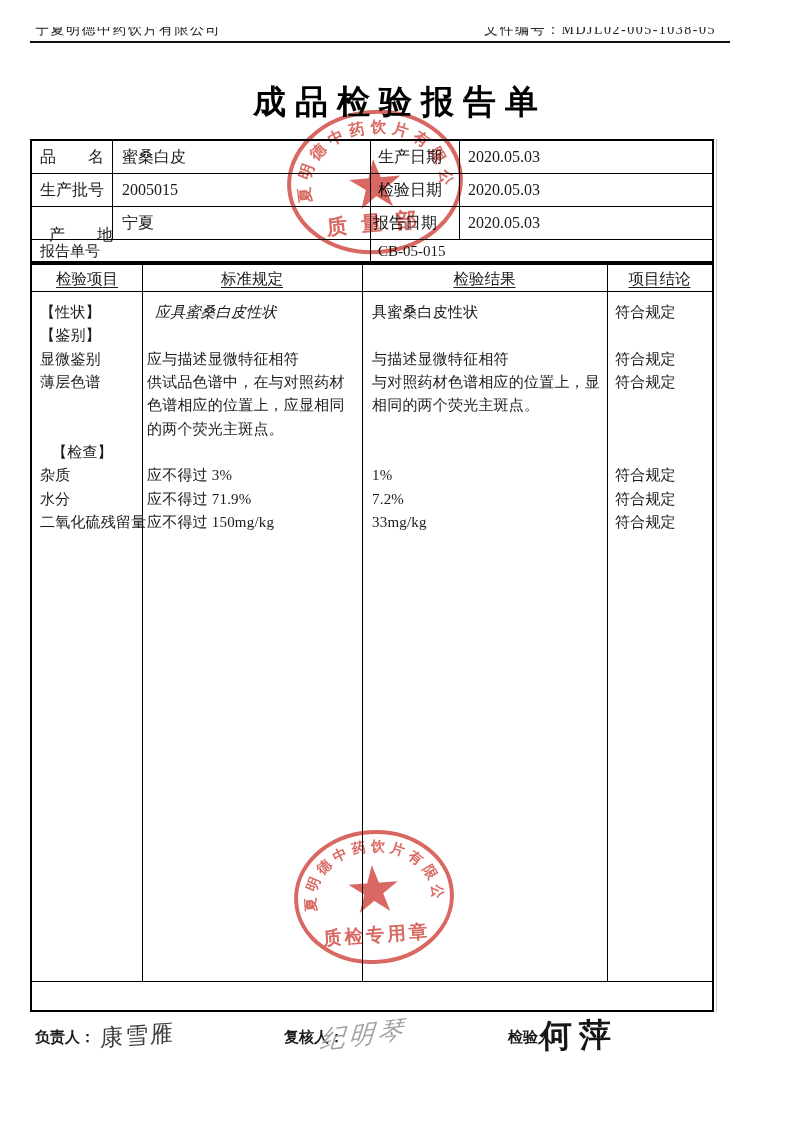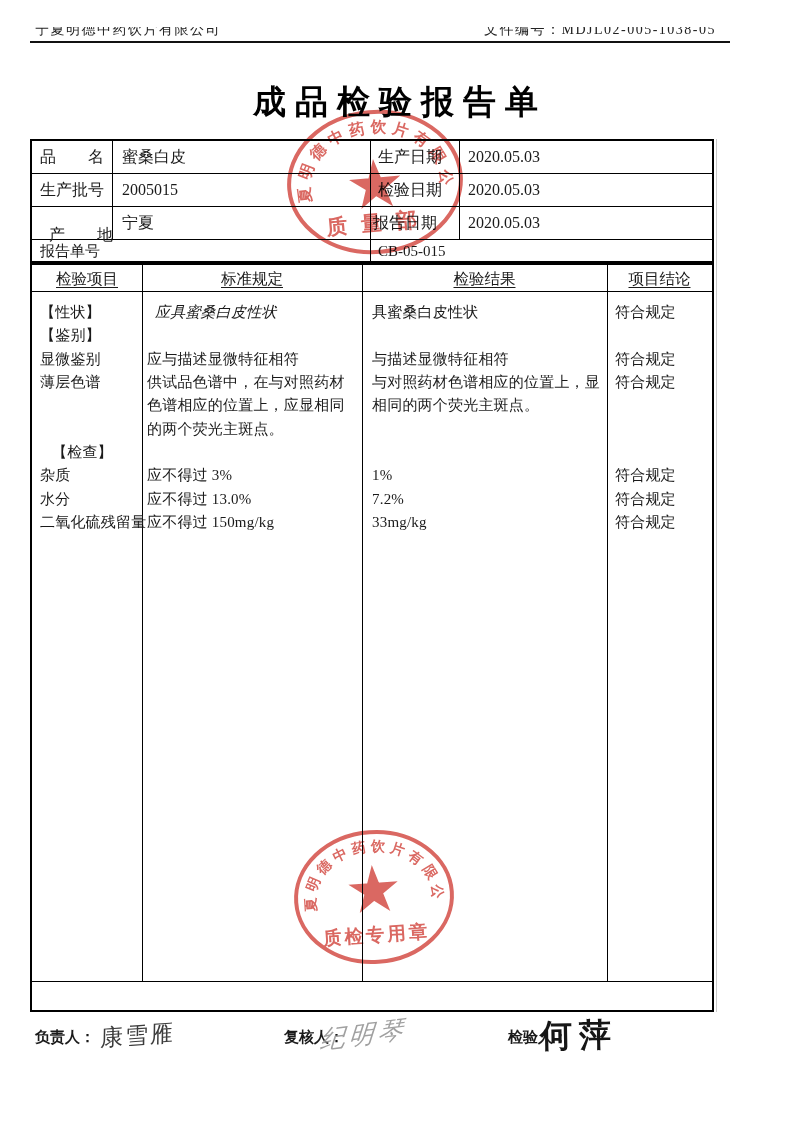--- a/index.html
+++ b/index.html
@@ -120,21 +120,21 @@
       <div class="bcell" style="left:20px; width:110px;">【检查】</div>
     </div>
     <div class="body-row" style="top:199px;">
       <div class="bcell" style="left:8px;  width:100px;">杂质</div>
       <div class="bcell" style="left:115px;width:212px;">应不得过 3%</div>
       <div class="bcell" style="left:340px;width:242px;">1%</div>
       <div class="bcell" style="left:583px;width:95px;">符合规定</div>
     </div>
     <div class="body-row" style="top:223px;">
       <div class="bcell" style="left:8px;  width:100px;">水分</div>
-      <div class="bcell" style="left:115px;width:212px;">应不得过 13.0%</div>
+      <div class="bcell" style="left:115px;width:212px;">应不得过 71.9%</div>
       <div class="bcell" style="left:340px;width:242px;">7.2%</div>
       <div class="bcell" style="left:583px;width:95px;">符合规定</div>
     </div>
     <div class="body-row" style="top:246px;">
       <div class="bcell" style="left:8px;  width:110px;">二氧化硫残留量</div>
       <div class="bcell" style="left:115px;width:212px;">应不得过 150mg/kg</div>
       <div class="bcell" style="left:340px;width:242px;">33mg/kg</div>
       <div class="bcell" style="left:583px;width:95px;">符合规定</div>
     </div>
 

